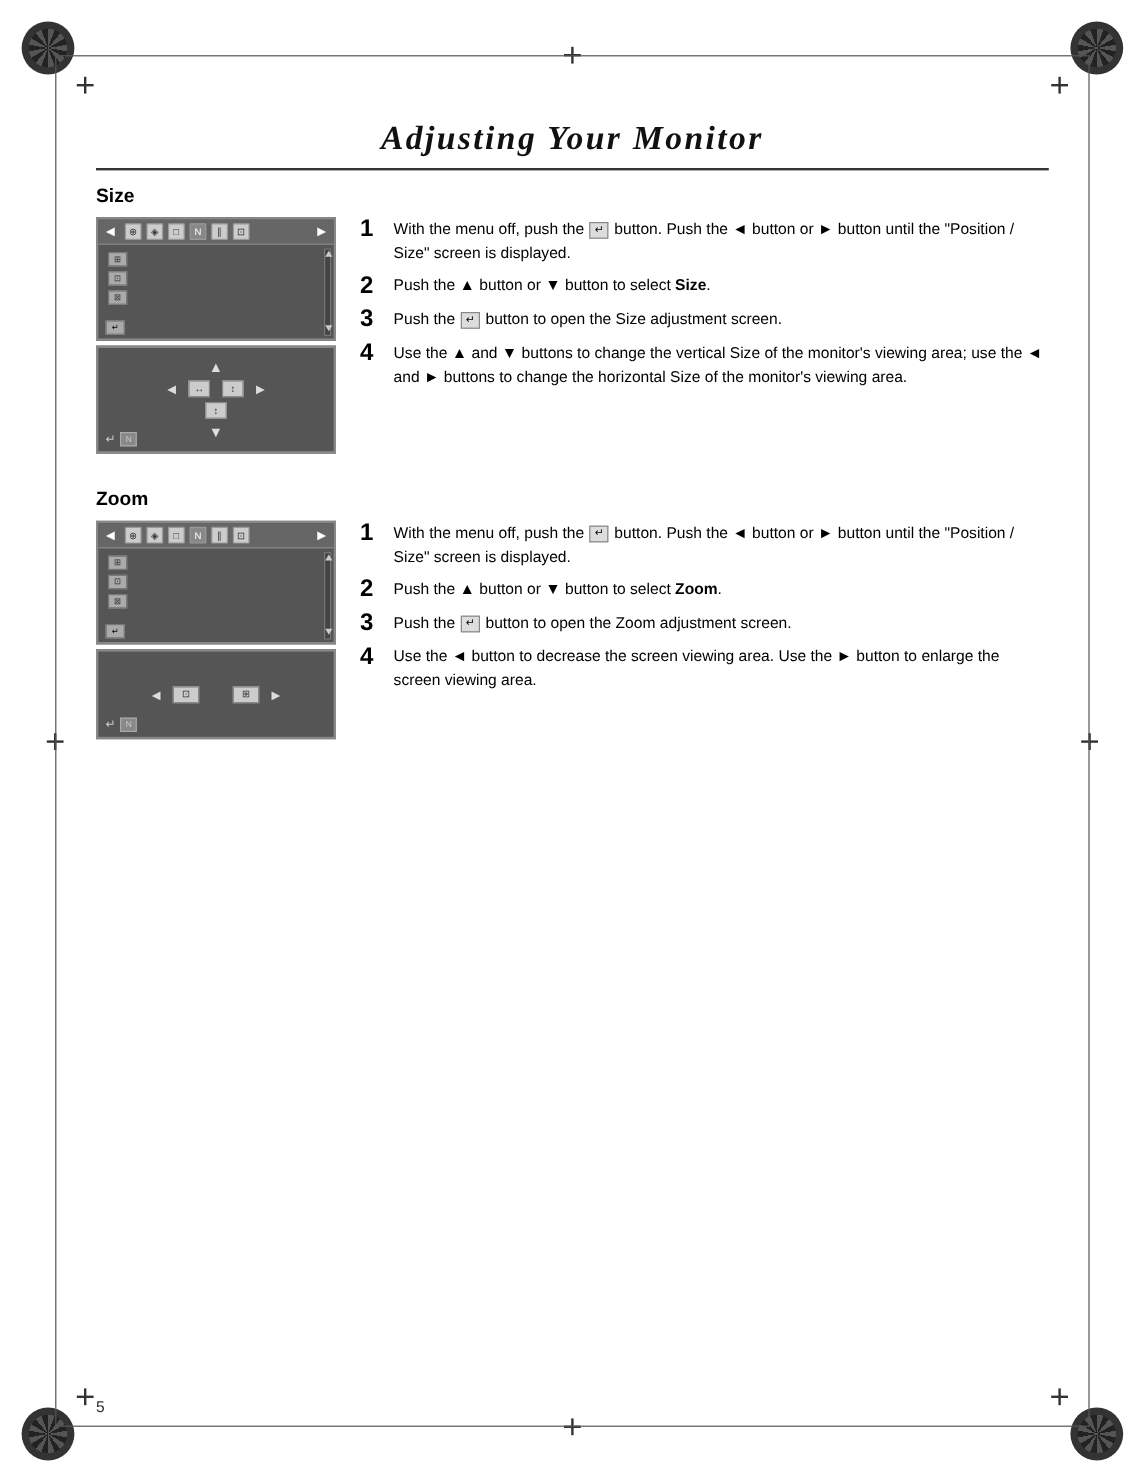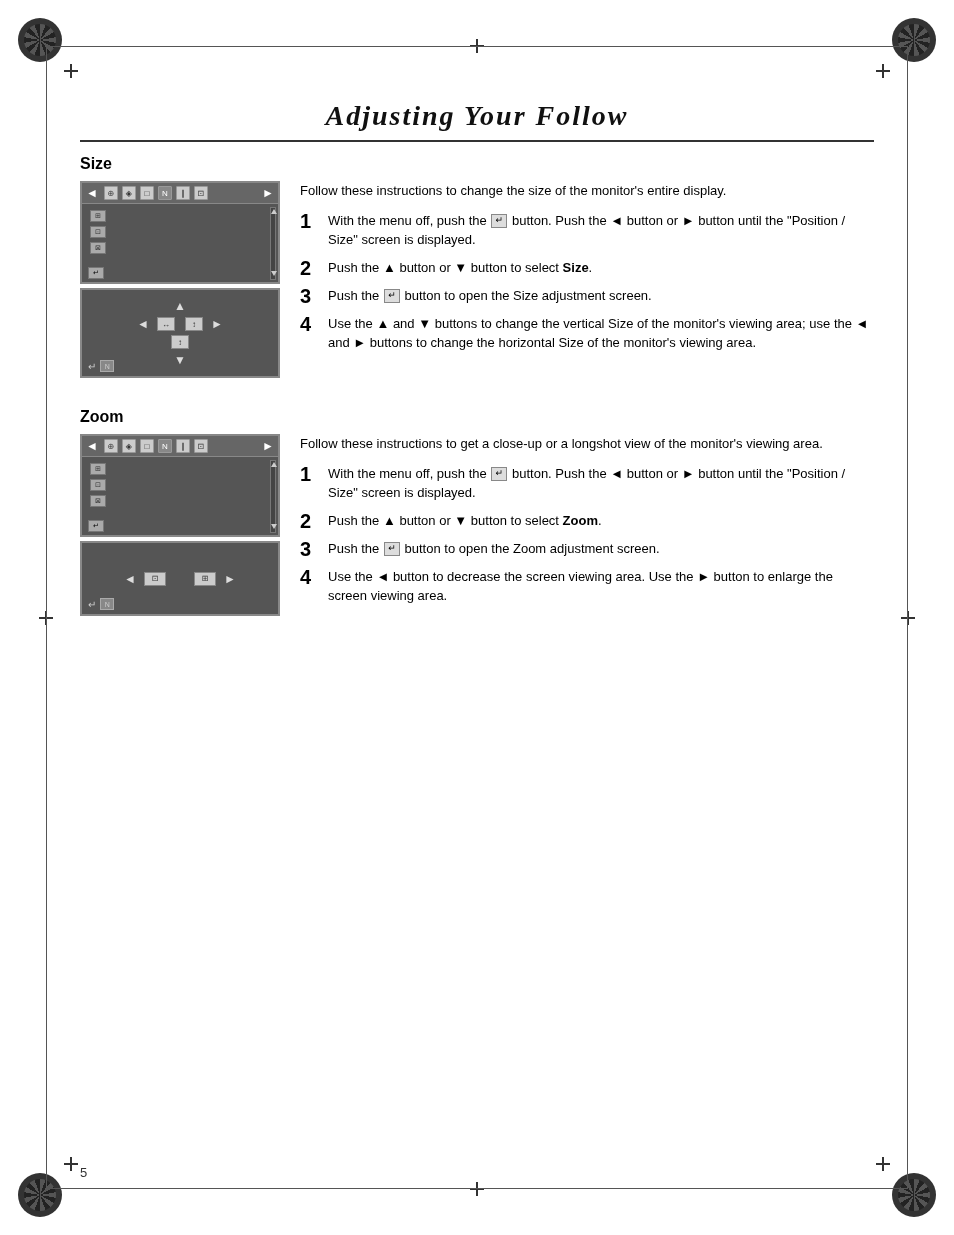--- a/index.html
+++ b/index.html
@@ -445,21 +445,21 @@
 <div class="edge-cross" style="top:39px; left:50%; margin-left:-7px;"></div>
 <div class="edge-cross" style="bottom:39px; left:50%; margin-left:-7px;"></div>
 <div class="edge-cross" style="left:39px; top:50%; margin-top:-7px;"></div>
 <div class="edge-cross" style="right:39px; top:50%; margin-top:-7px;"></div>
 
 <div class="border-line-h-top"></div>
 <div class="border-line-h-bottom"></div>
 <div class="border-line-v-left"></div>
 <div class="border-line-v-right"></div>
 
-<div class="page-title">Adjusting Your Follow</div>
+<div class="page-title">Adjusting Your Monitor</div>
 <div class="title-underline"></div>
 
 <div class="content">
 
   <div class="section">
     <div class="section-title">Size</div>
     <div class="section-body">
 
       <div class="osd-container">
 
@@ -509,21 +509,20 @@
             <div class="arrow-btn">▼</div>
           </div>
           <div class="osd-adjust-bottom">
             <span class="return-icon">↵</span>
             <div class="return-label">N</div>
           </div>
         </div>
       </div>
 
       <div class="instructions">
-        <p class="intro-text">Follow these instructions to change the size of the monitor's entire display.</p>
         <ol class="steps">
           <li class="step">
             <span class="step-num">1</span>
             <span class="step-text">
               With the menu off, push the <span class="btn-icon">↵</span> button.
               Push the ◄ button or ► button until the "Position / Size" screen is displayed.
             </span>
           </li>
           <li class="step">
             <span class="step-num">2</span>
@@ -595,21 +594,20 @@
             <span class="arrow-btn">►</span>
           </div>
           <div class="osd-adjust-bottom">
             <span class="return-icon">↵</span>
             <div class="return-label">N</div>
           </div>
         </div>
       </div>
 
       <div class="instructions">
-        <p class="intro-text">Follow these instructions to get a close-up or a longshot view of the monitor's viewing area.</p>
         <ol class="steps">
           <li class="step">
             <span class="step-num">1</span>
             <span class="step-text">
               With the menu off, push the <span class="btn-icon">↵</span> button.
               Push the ◄ button or ► button until the "Position / Size" screen is displayed.
             </span>
           </li>
           <li class="step">
             <span class="step-num">2</span>

